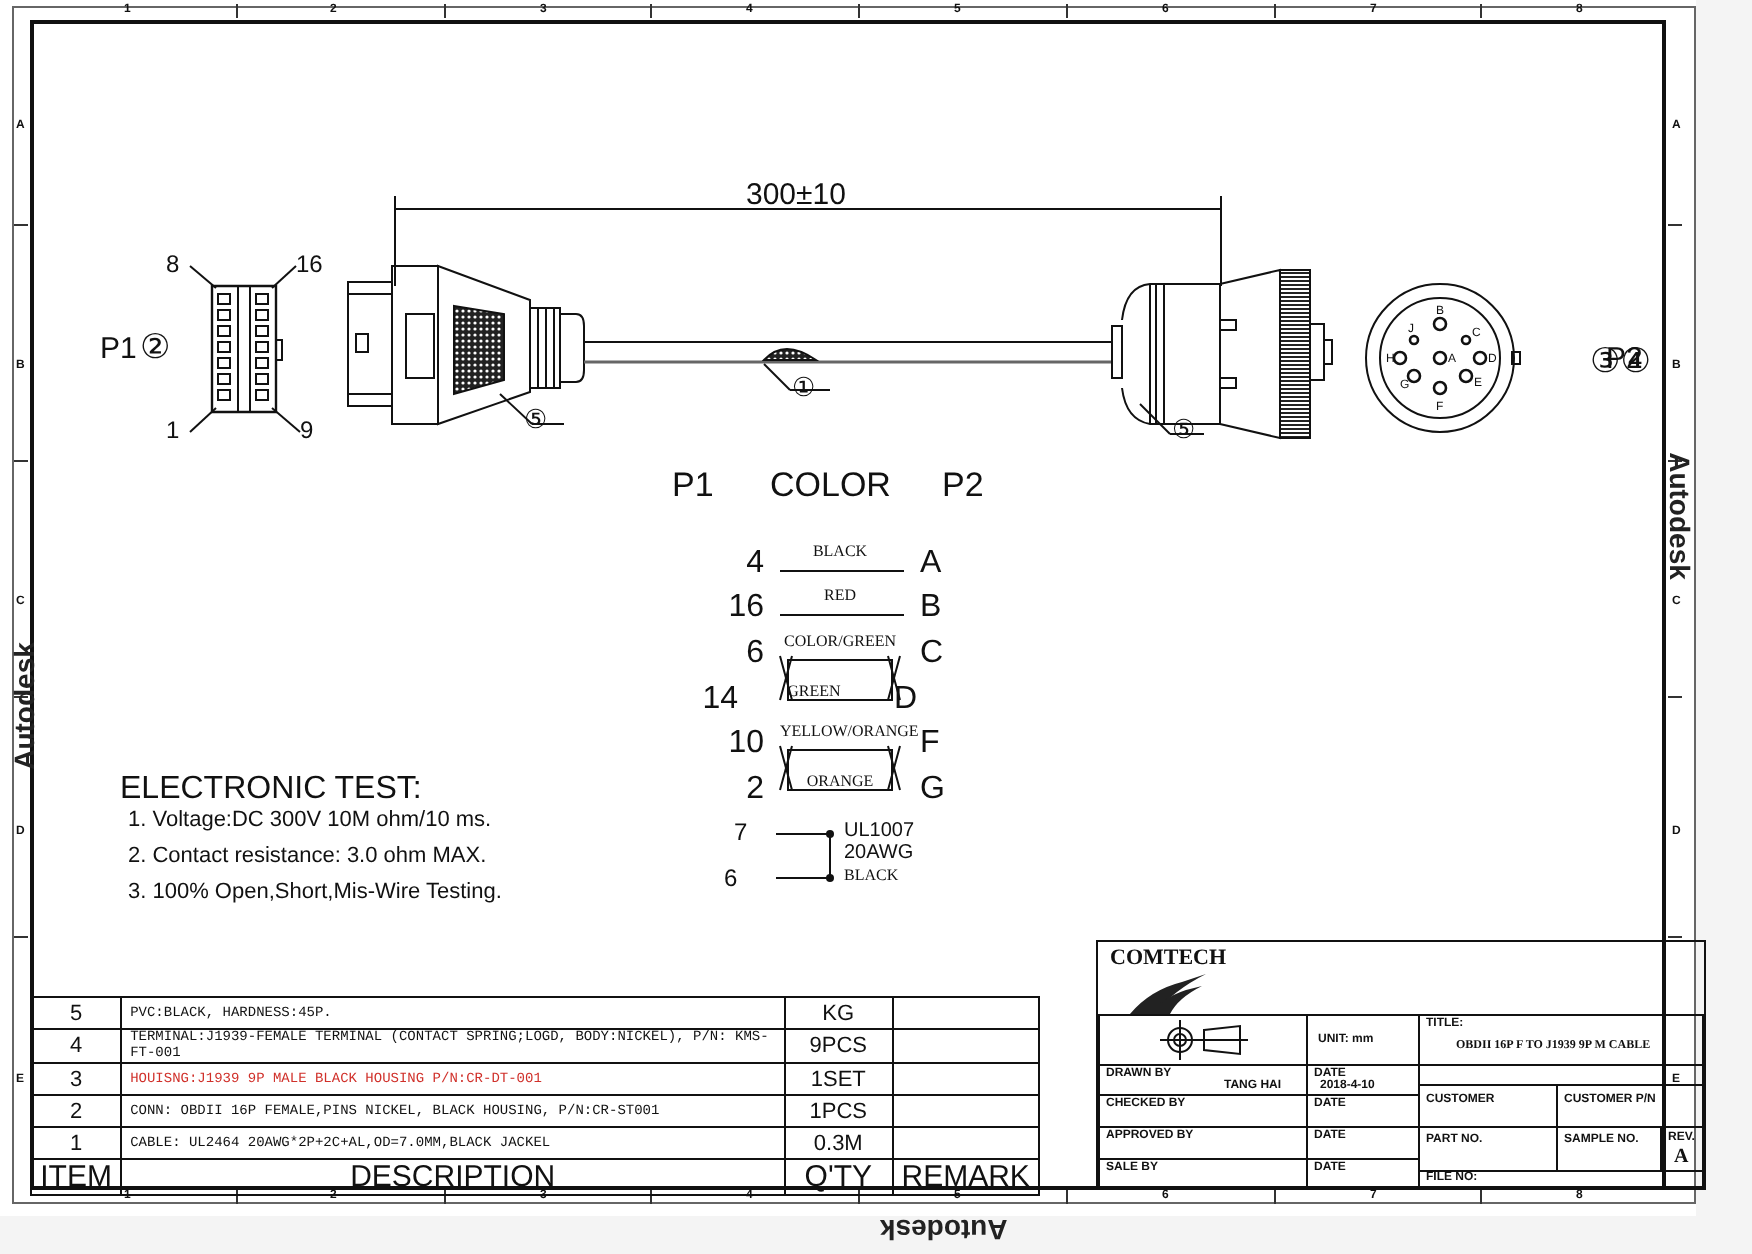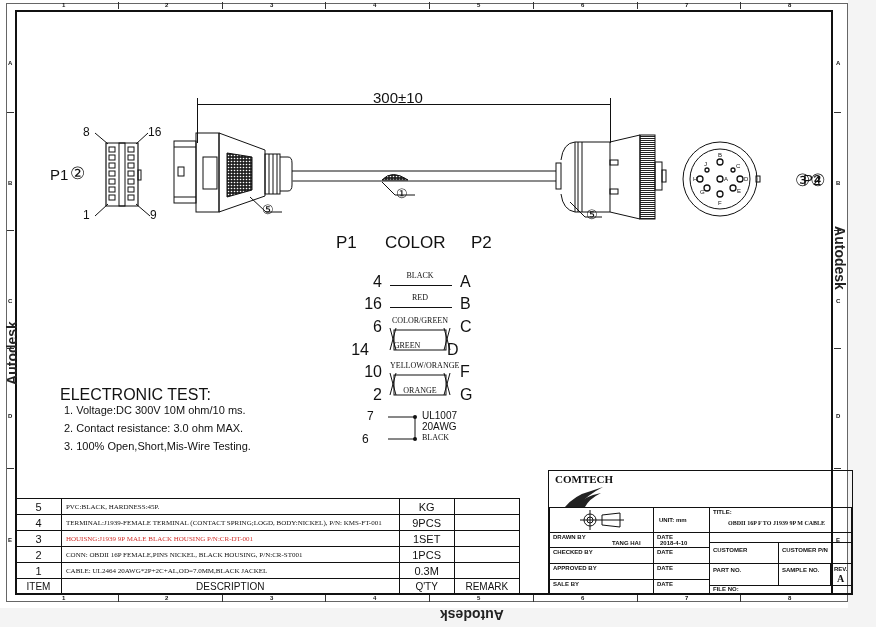--- a/index.html
+++ b/index.html
@@ -27,24 +27,24 @@
   .txt { position:absolute; white-space:nowrap; }
   .crow { position:absolute; left:0; width:130px; height:20px; }
   .crow .p1 { position:absolute; left:0; width:24px; text-align:right; }
   .crow .p2 { position:absolute; left:102px; }
   .crow .cl { position:absolute; left:32px; width:60px; text-align:center; font-family:"Liberation Serif", serif; font-size:8px; top:-2px; }
   .crow .ln { position:absolute; left:32px; width:62px; top:12px; height:1px; background:#111; }
 
   .bom { position:absolute; left:15px; top:498px; width:505px; font-size:11px; }
   .bom td { border:1px solid #111; padding:0 4px; height:15px; }
   .bom .c-item { width:36px; text-align:center; }
-  .bom .c-desc { font-family:Liberation Serif, serif; font-size:7px; width:322px; }
+  .bom .c-desc { font-family:Liberation Mono, monospace; font-size:7px; width:322px; }
   .bom .c-qty { width:45px; text-align:center; }
   .bom .c-rem { width:55px; }
-  .bom tr.hdr td { font-size:10px; text-align:center; font-family:"Liberation Sans", sans-serif; }
+  .bom tr.hdr td { font-size:15px; text-align:center; font-family:"Liberation Sans", sans-serif; }
 
   .tb { position:absolute; left:548px; top:470px; width:303px; height:123px; border:1px solid #111; }
   .tb .cell { position:absolute; border:1px solid #111; box-sizing:border-box; font-size:6px; font-weight:bold; }
   .lbl { position:absolute; left:3px; top:1px; font-size:6px; font-weight:bold; }
 </style>
 </head>
 <body>
 
 <div class="sheet">
   <div class="outer"></div>

